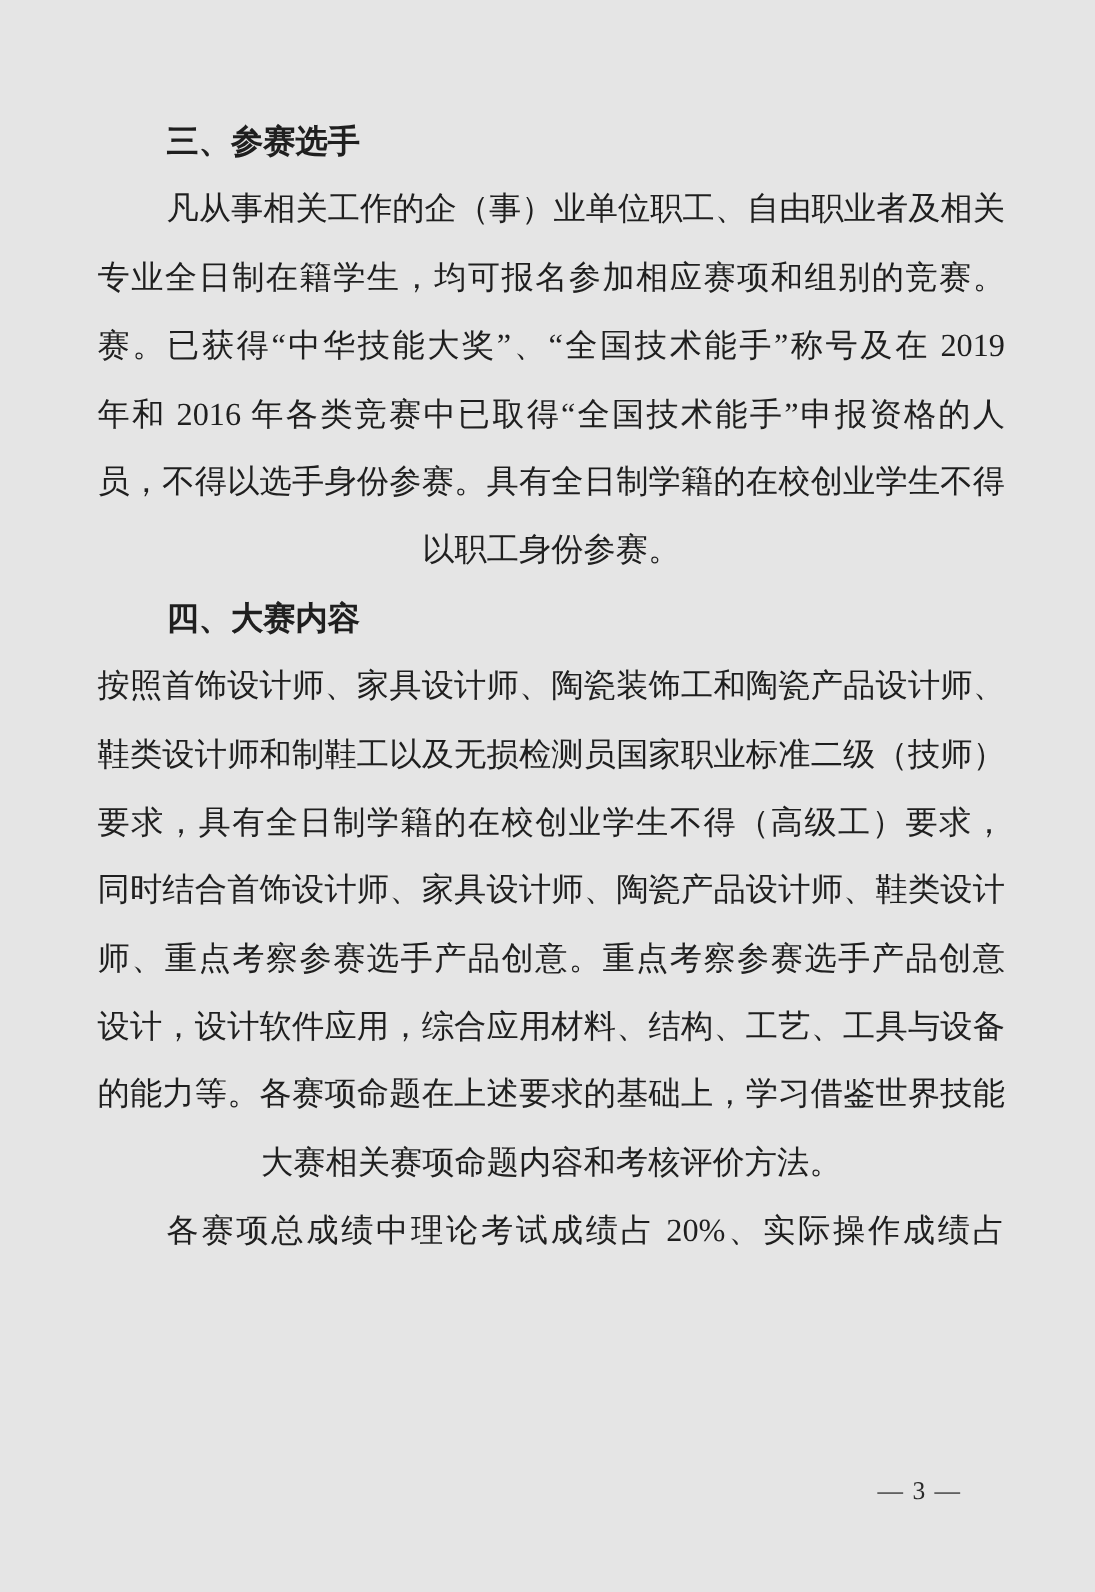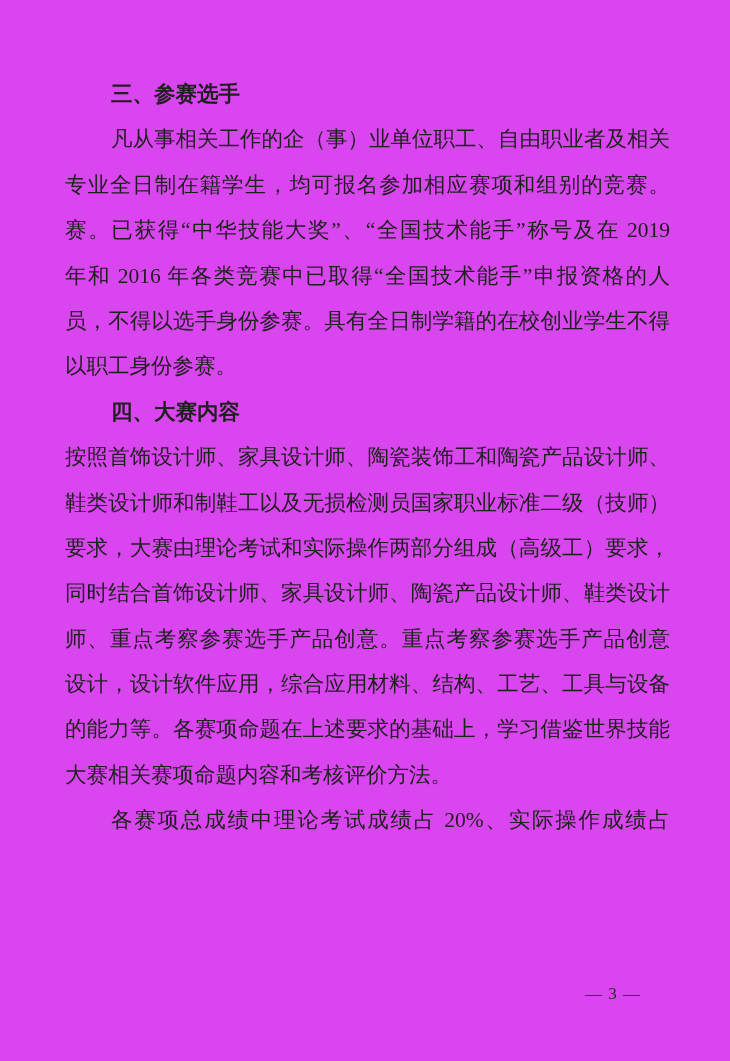--- a/index.html
+++ b/index.html
@@ -11,34 +11,34 @@
     height: 1061px;
     background: #ffffff;
     position: relative;
     overflow: hidden;
     font-family: "Liberation Serif", "DejaVu Serif", serif;
     color: #1f1f1f;
   }
   .sheet {
     position: absolute;
     inset: 0;
-    background: #d946ef;
+    background: #e5e5e5;
     text-decoration: underline;
   }
   .content {
     position: absolute;
     left: 65px;
     top: 72px;
     width: 605px;
   }
   .line {
     height: 45.4px;
     line-height: 45.4px;
     font-size: 21.5px;
-    text-align: left;
+    text-align: center;
     white-space: normal;
   }
   .just {
     text-align: justify;
     text-align-last: justify;
   }
   .indent {
     text-indent: 46px;
   }
   .heading {
@@ -72,21 +72,21 @@
     <div class="line just indent">凡从事相关工作的企（事）业单位职工、自由职业者及相关</div>
     <div class="line just">专业全日制在籍学生，均可报名参加相应赛项和组别的竞赛。</div>
     <div class="line just">赛。已获得“中华技能大奖”、“全国技术能手”称号及在 2019</div>
     <div class="line just">年和 2016 年各类竞赛中已取得“全国技术能手”申报资格的人</div>
     <div class="line just">员，不得以选手身份参赛。具有全日制学籍的在校创业学生不得</div>
     <div class="line">以职工身份参赛。</div>
 
     <div class="line heading">四、大赛内容</div>
     <div class="line just">按照首饰设计师、家具设计师、陶瓷装饰工和陶瓷产品设计师、</div>
     <div class="line just">鞋类设计师和制鞋工以及无损检测员国家职业标准二级（技师）</div>
-    <div class="line just">要求，大赛由理论考试和实际操作两部分组成（高级工）要求，</div>
+    <div class="line just">要求，具有全日制学籍的在校创业学生不得（高级工）要求，</div>
     <div class="line just">同时结合首饰设计师、家具设计师、陶瓷产品设计师、鞋类设计</div>
     <div class="line just">师、重点考察参赛选手产品创意。重点考察参赛选手产品创意</div>
     <div class="line just">设计，设计软件应用，综合应用材料、结构、工艺、工具与设备</div>
     <div class="line just">的能力等。各赛项命题在上述要求的基础上，学习借鉴世界技能</div>
     <div class="line">大赛相关赛项命题内容和考核评价方法。</div>
     <div class="line just indent">各赛项总成绩中理论考试成绩占 20%、实际操作成绩占</div>
 
   </div>
 
   <div class="pagenum">— 3 —</div>

